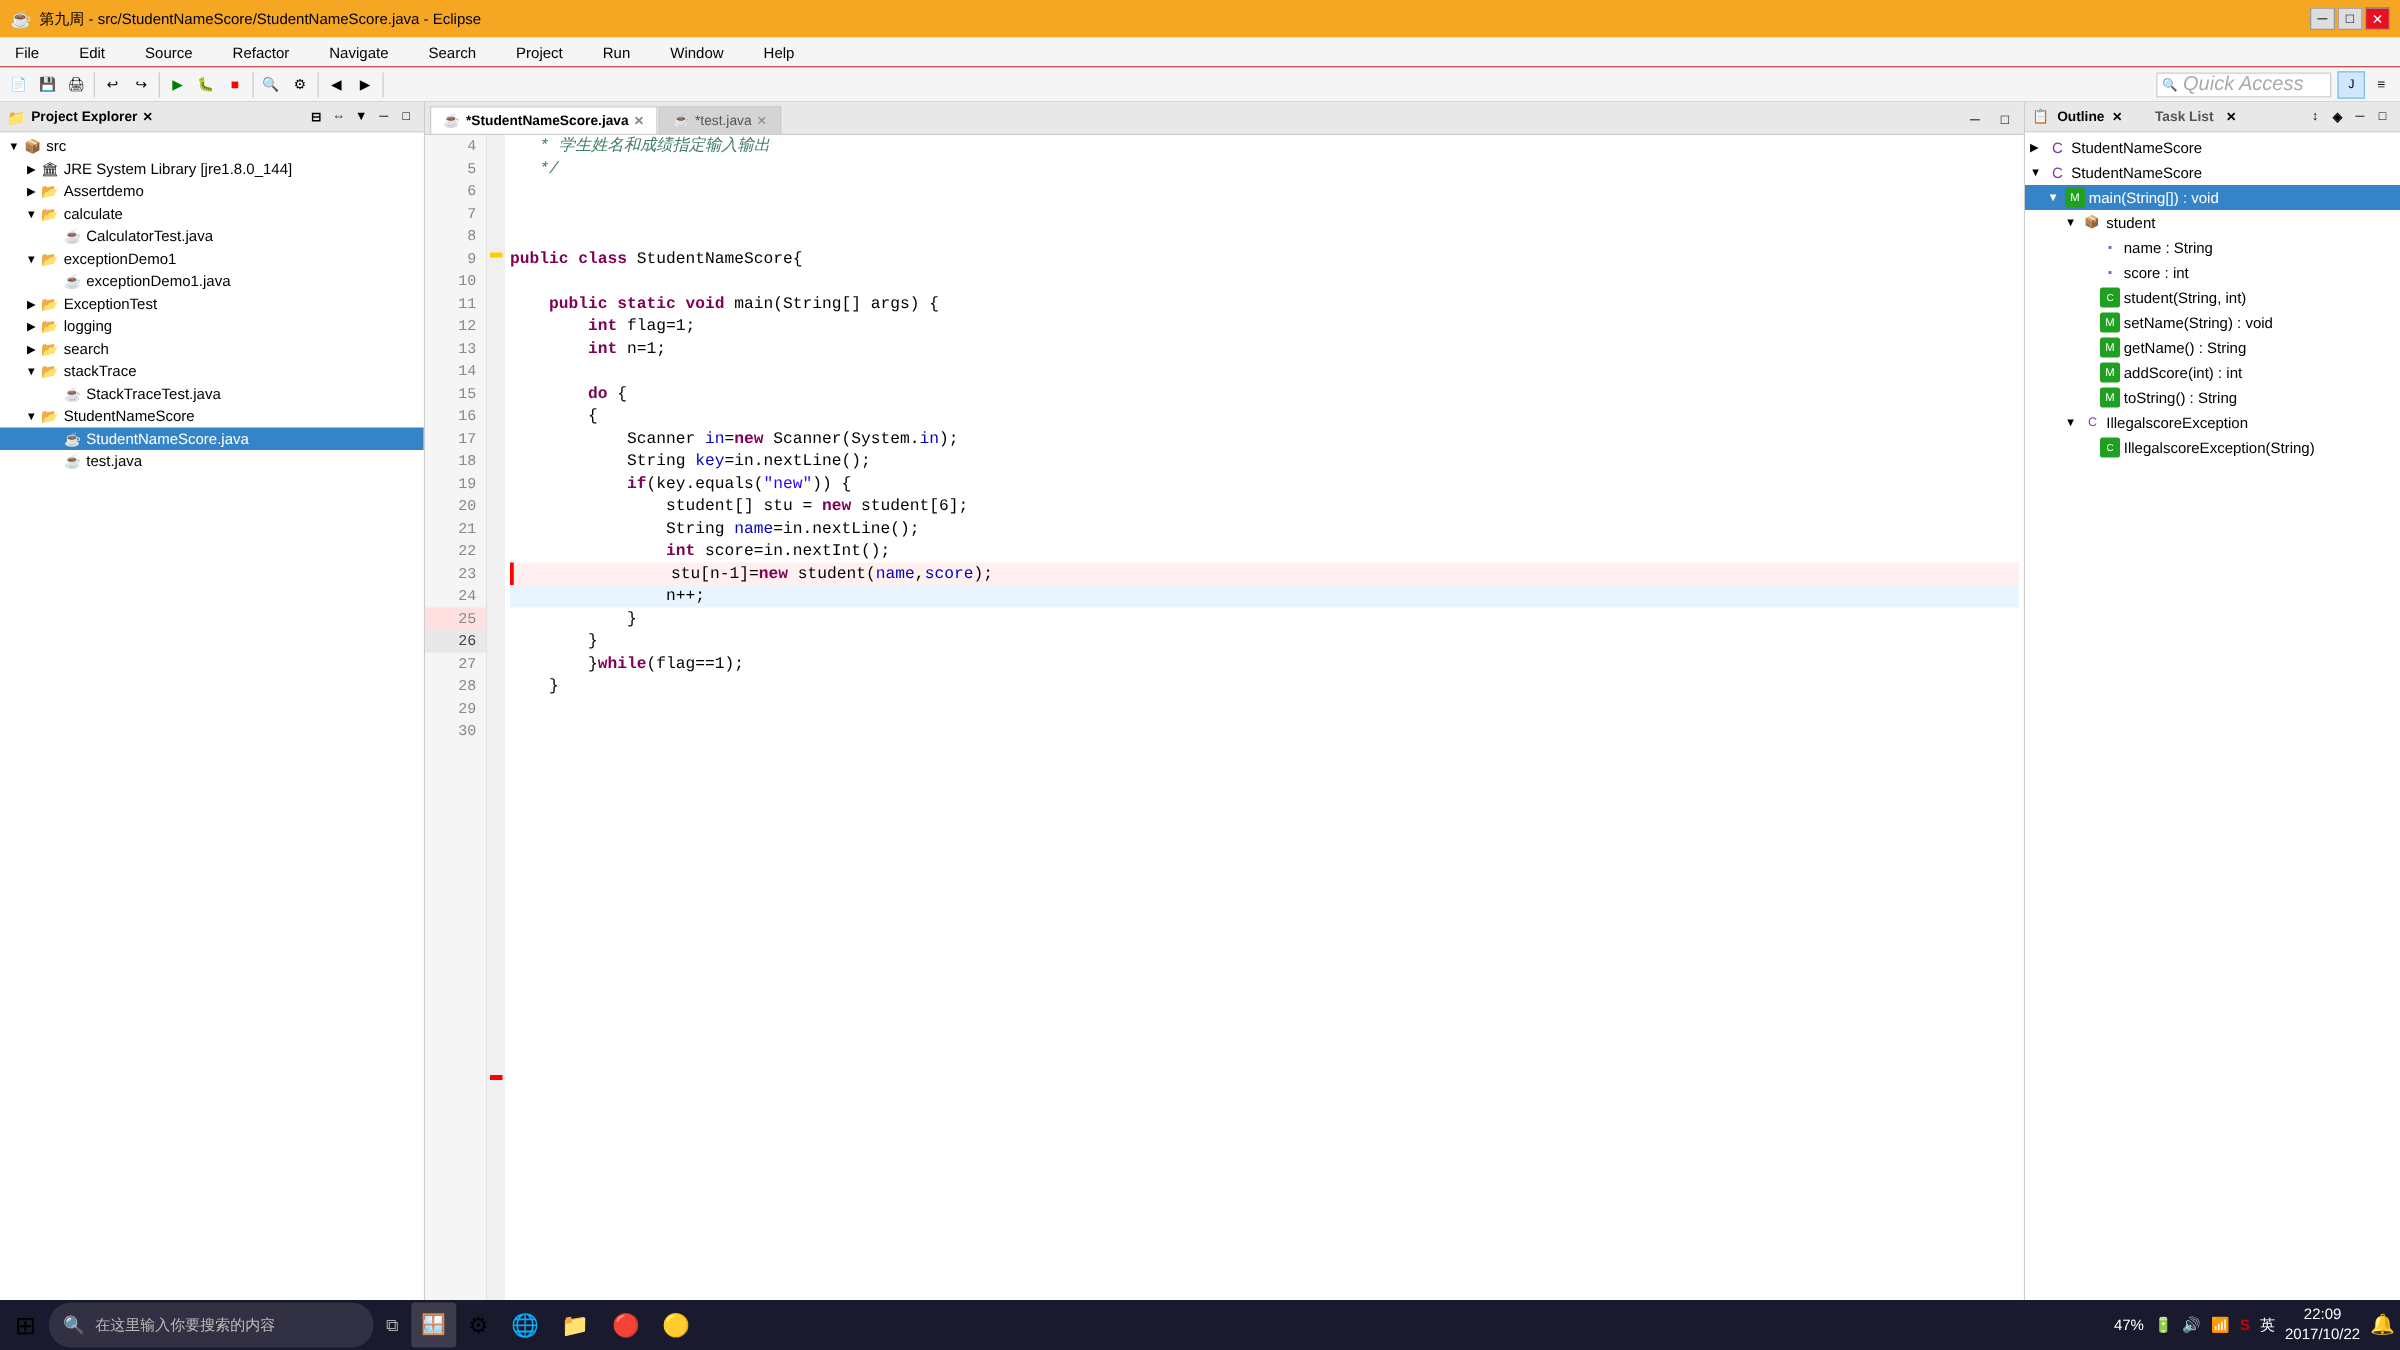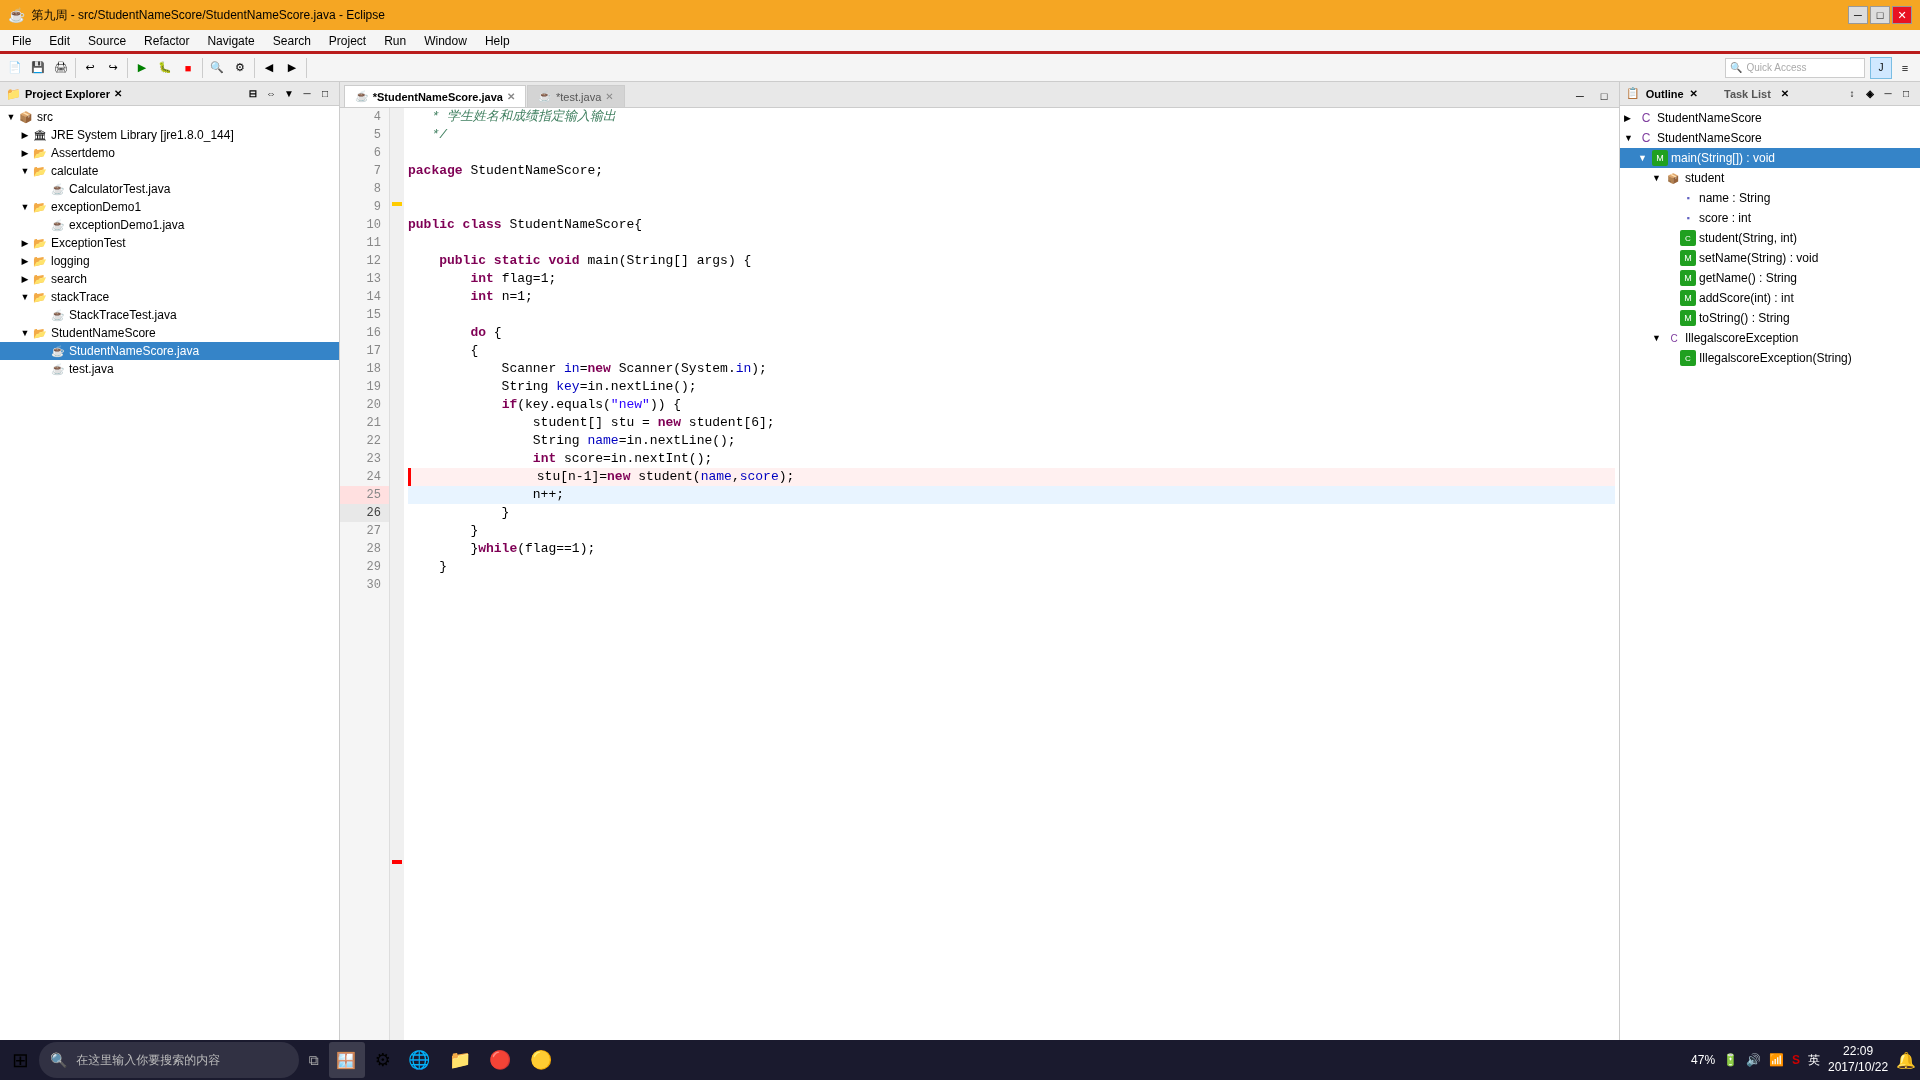--- a/index.html
+++ b/index.html
@@ -19,23 +19,23 @@
     .title-bar-left { display: flex; align-items: center; gap: 6px; }
     .title-bar-right { display: flex; gap: 2px; }
     .title-btn { width: 20px; height: 18px; background: #ddd; border: 1px solid #999; cursor: pointer; display: flex; align-items: center; justify-content: center; font-size: 11px; }
 
     
     .menu-bar {
       background: #f5f5f5;
       height: 24px;
       display: flex;
       align-items: center;
-      border-bottom: 3px solid #b91c1c;
+      border-bottom: 1px solid #b91c1c;
       padding: 0 4px;
-      gap: 2px;
+      gap: 16px;
     }
     .menu-item { padding: 2px 8px; cursor: pointer; font-size: 12px; height: 100%; display: flex; align-items: center; }
 
     
     .toolbar {
       background: #f5f5f5;
       height: 28px;
       display: flex;
       align-items: center;
       border-bottom: 1px solid #ccc;
@@ -311,21 +311,21 @@
   <div class="tb-btn" style="color:red;">■</div>
   <div class="tb-sep"></div>
   <div class="tb-btn">🔍</div>
   <div class="tb-btn">⚙</div>
   <div class="tb-sep"></div>
   <div class="tb-btn">◀</div>
   <div class="tb-btn">▶</div>
   <div class="tb-sep"></div>
   <div class="tb-quick-access">
     <span style="font-size:10px;">🔍</span>
-    <span style="color:#aaa;font-size:10px;">Quick Access</span>
+    <span style="color:#aaa;font-size:16px;font-style:italic;">Quick Access</span>
   </div>
   <div class="tb-perspective">
     <div class="tb-btn" style="font-size:10px;border:1px solid #7abde3;background:#d0e8ff;">J</div>
     <div class="tb-btn">≡</div>
   </div>
 </div>
 
 <div class="main-layout">
 
   <div class="left-panel">
@@ -487,21 +487,20 @@
 
       <div class="scroll-markers">
         <div class="scroll-marker-error" style="top:80%;"></div>
         <div class="scroll-marker-warn" style="top:10%;background:#ffcc00;"></div>
       </div>
 
       <div class="code-content">
         <div class="code-line"><span class="cm">   * 学生姓名和成绩指定输入输出</span></div>
         <div class="code-line"><span class="cm">   */</span></div>
         <div class="code-line"> </div>
-        <div class="code-line"><span class="kw">package</span><span class="pl"> StudentNameScore;</span></div>
         <div class="code-line"> </div>
         <div class="code-line"> </div>
         <div class="code-line"><span class="kw">public class</span><span class="pl"> StudentNameScore{</span></div>
         <div class="code-line"> </div>
         <div class="code-line"><span class="pl">    </span><span class="kw">public static void</span><span class="pl"> main(String[] args) {</span></div>
         <div class="code-line"><span class="pl">        </span><span class="kw">int</span><span class="pl"> flag=1;</span></div>
         <div class="code-line"><span class="pl">        </span><span class="kw">int</span><span class="pl"> n=1;</span></div>
         <div class="code-line"> </div>
         <div class="code-line"><span class="pl">        </span><span class="kw">do</span><span class="pl"> {</span></div>
         <div class="code-line"><span class="pl">        {</span></div>

